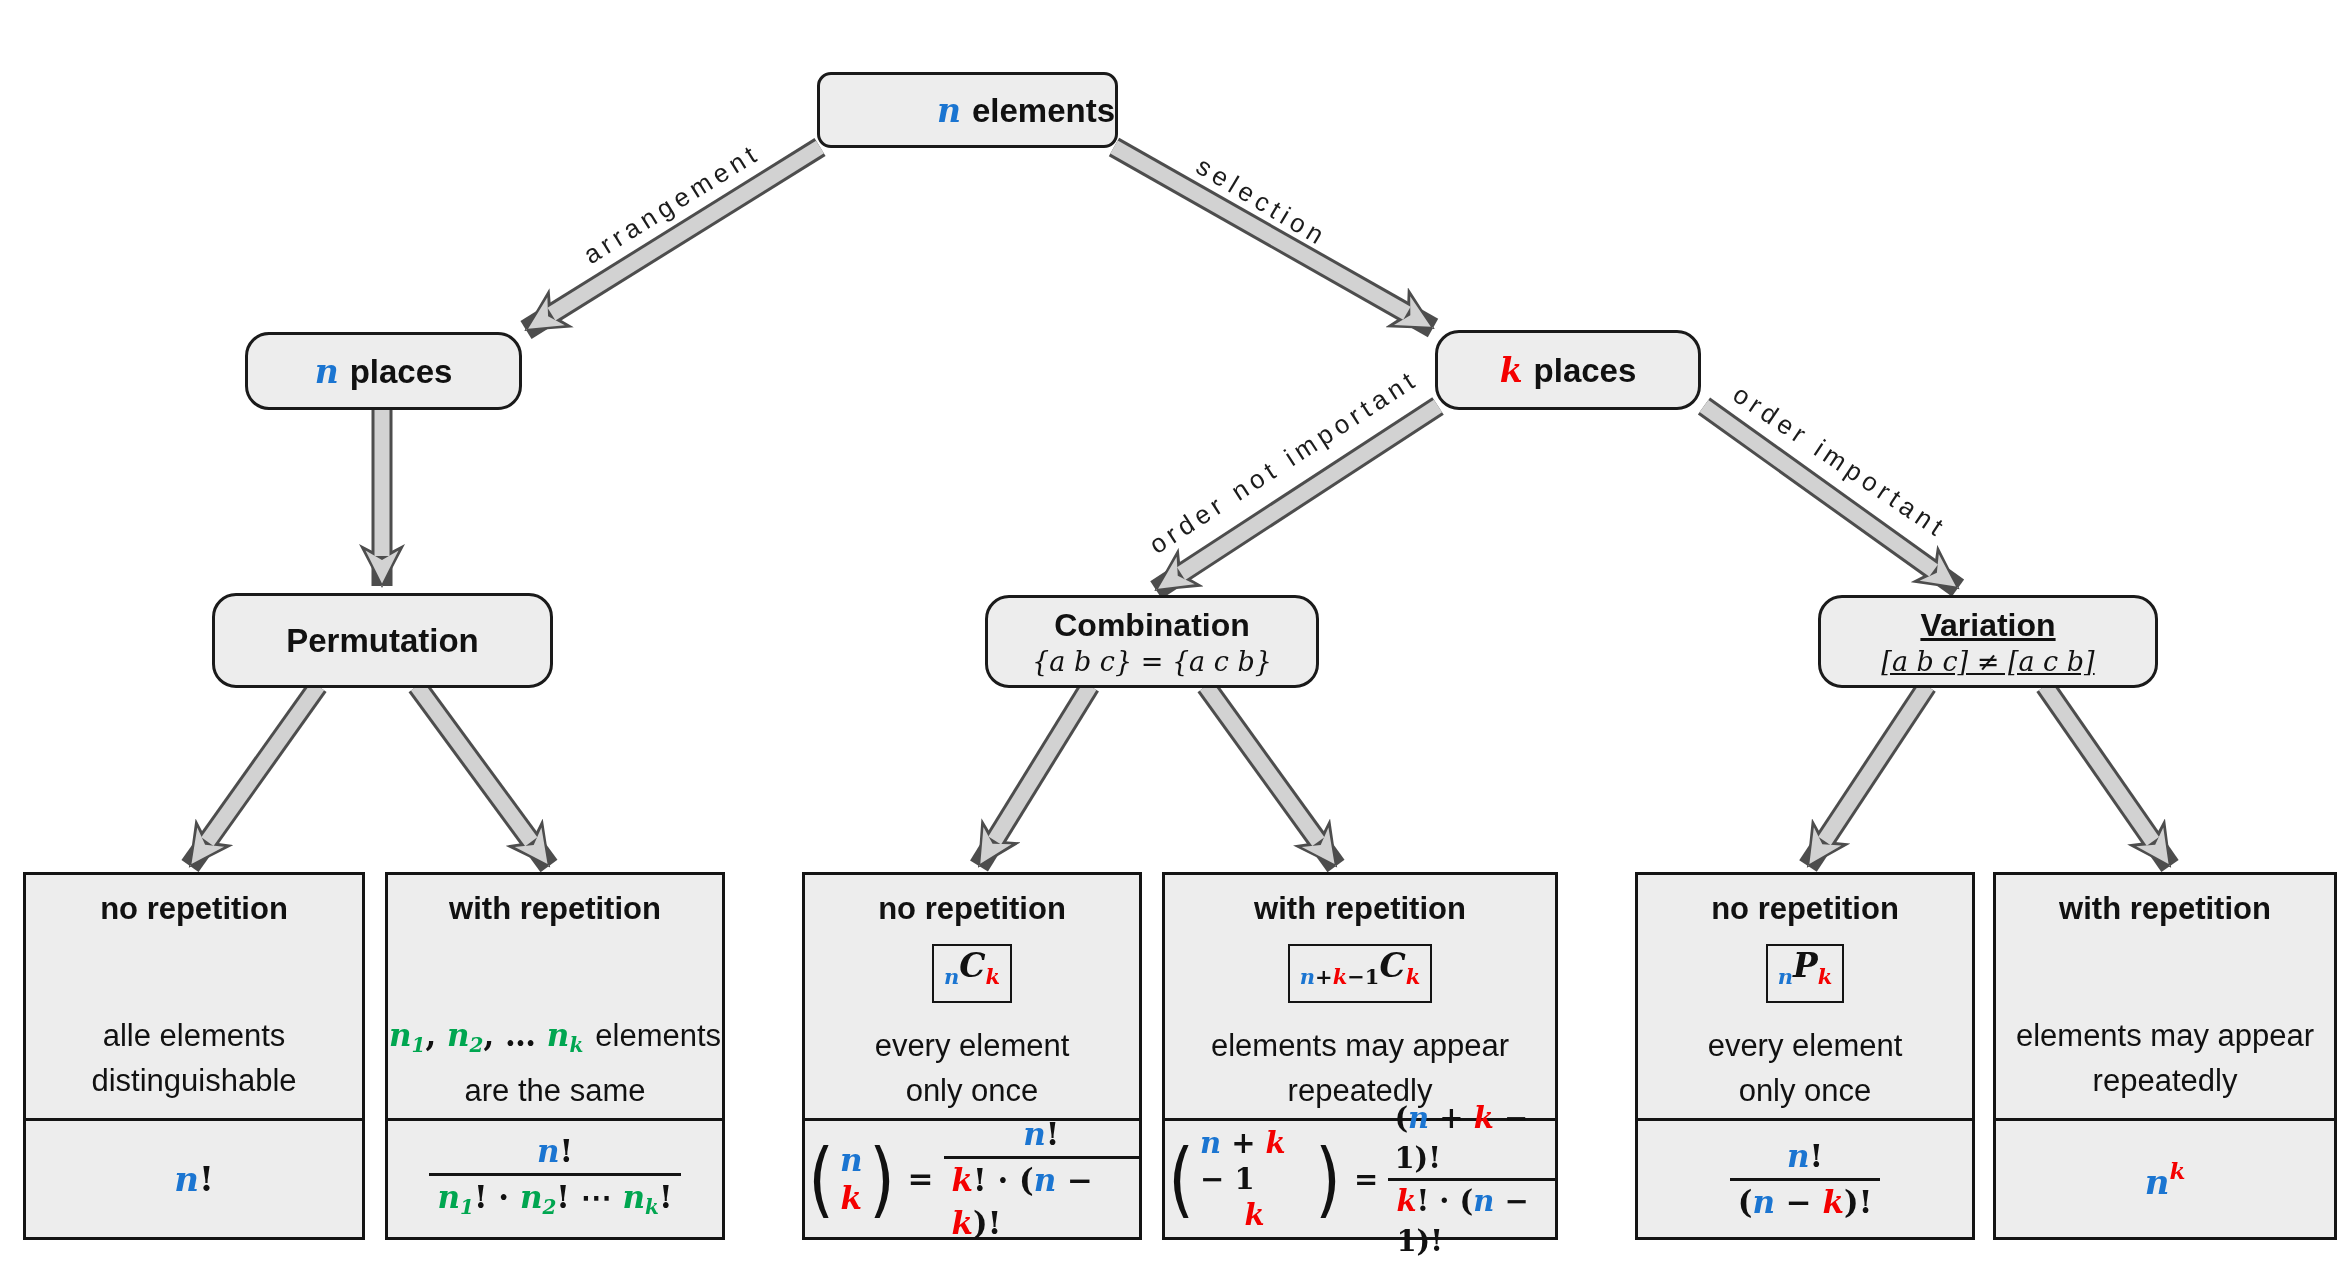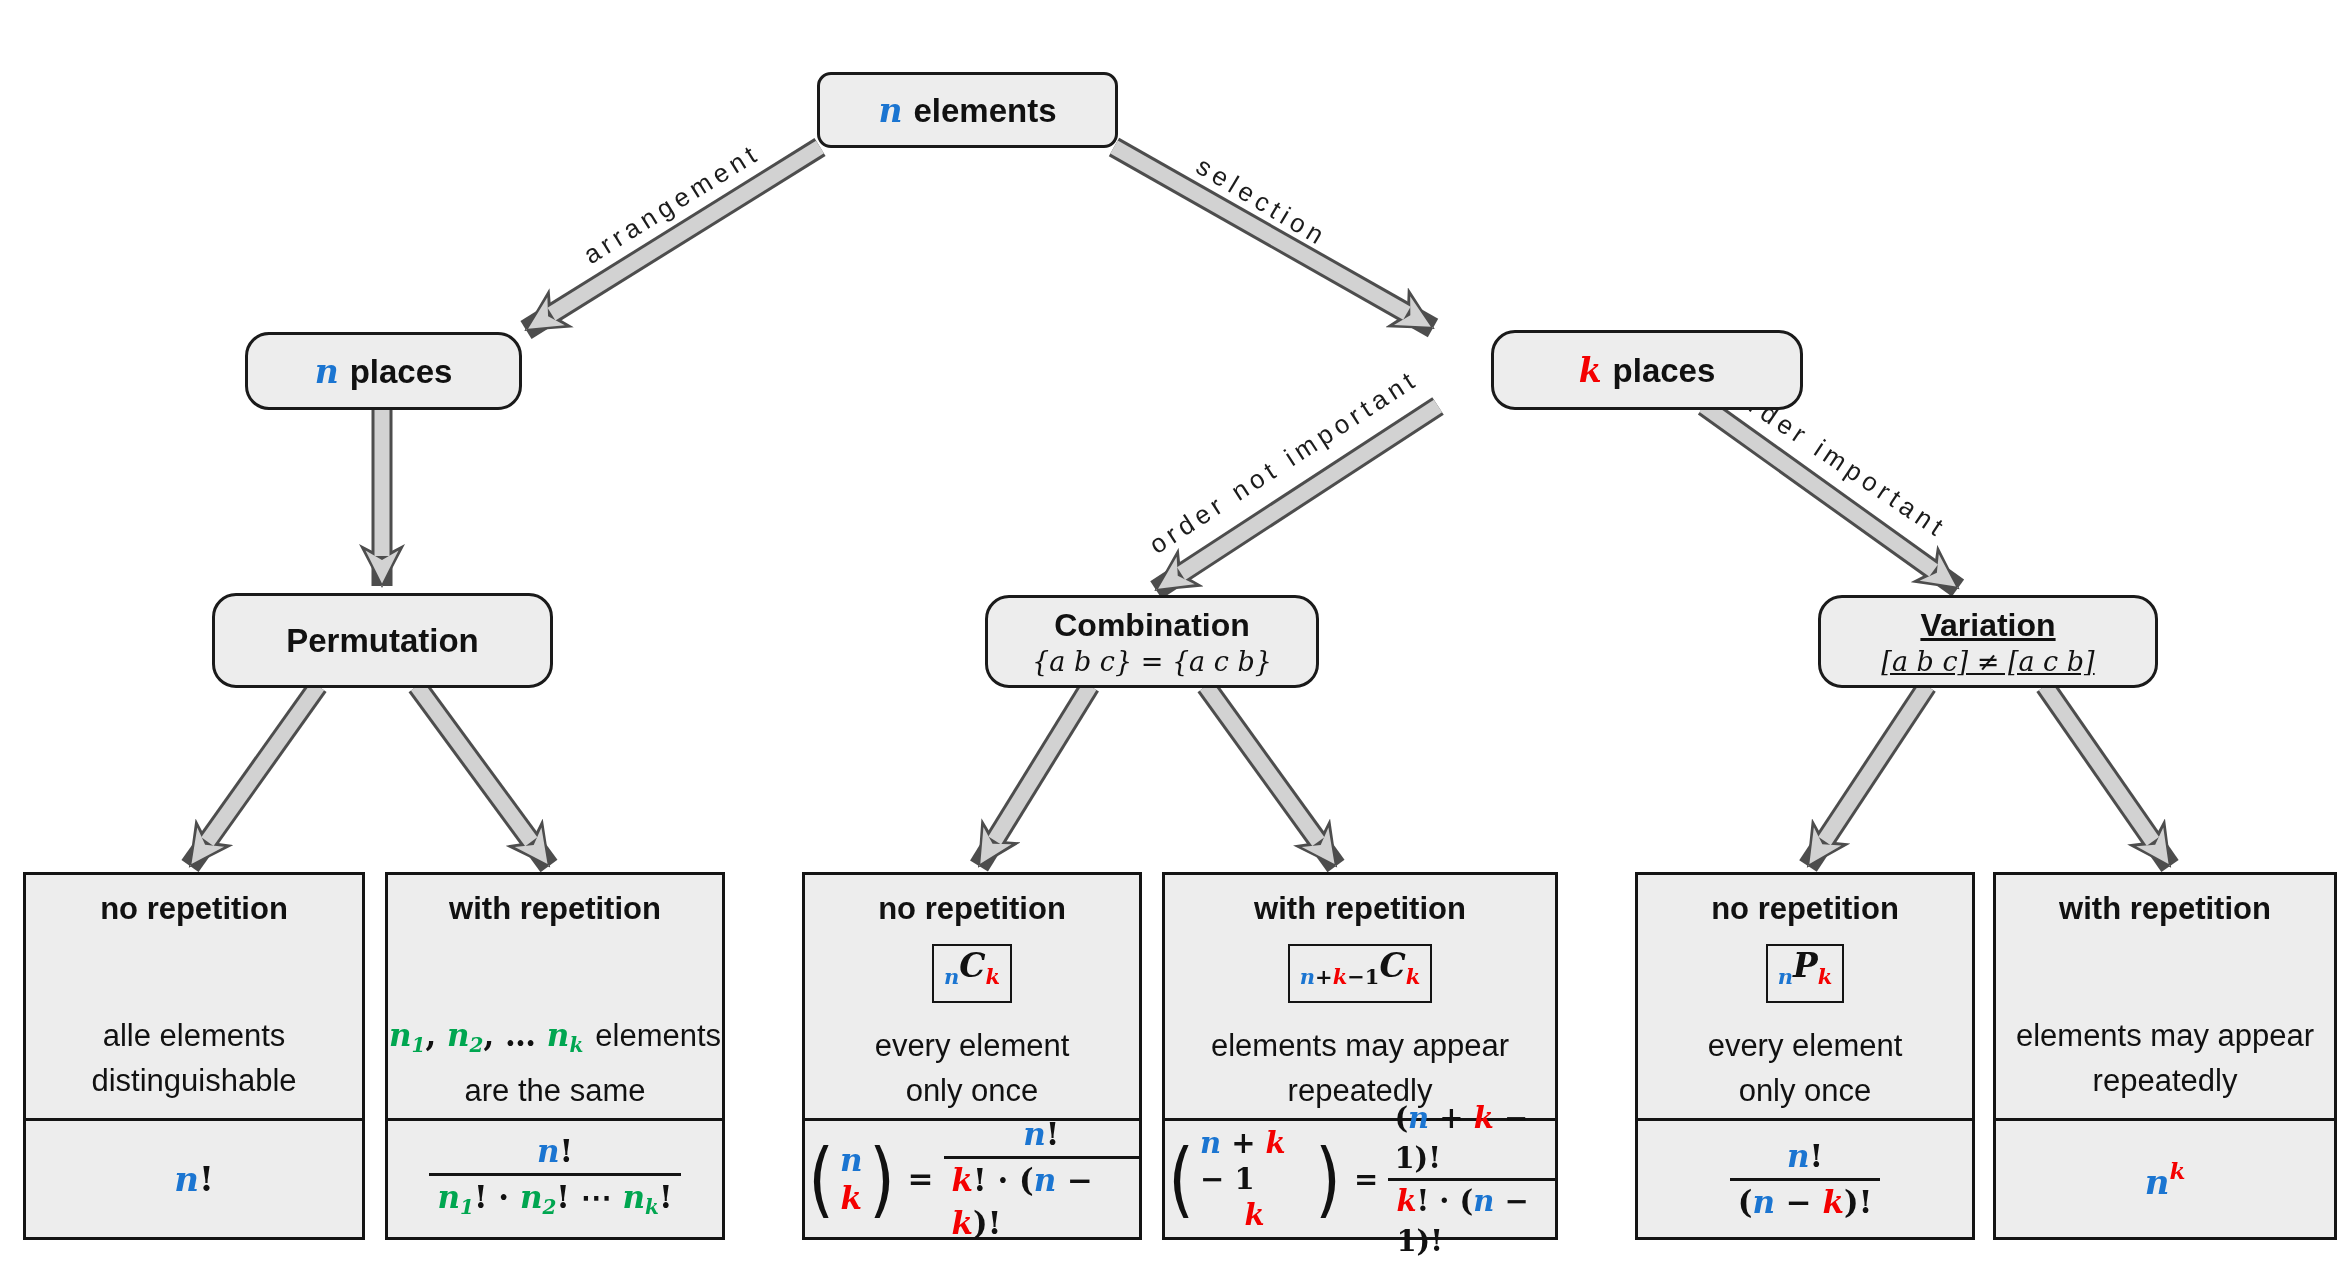--- a/index.html
+++ b/index.html
@@ -119,28 +119,28 @@
       <line class="sl" x1="2045" y1="686" x2="2152.9" y2="841.4"></line>
       <line class="sc" x1="2169.43" y1="865.18" x2="2170" y2="866" marker-end="url(#hl)"></line>
     </g>
   </svg>
 
   <div class="edge-label" style="left:672px;top:204px;transform:translate(-50%,-50%) rotate(-32deg);">arrangement</div>
   <div class="edge-label" style="left:1262px;top:202px;transform:translate(-50%,-50%) rotate(31deg);">selection</div>
   <div class="edge-label" style="left:1284px;top:462px;transform:translate(-50%,-50%) rotate(-33deg);">order not important</div>
   <div class="edge-label" style="left:1840px;top:462px;transform:translate(-50%,-50%) rotate(34deg);">order important</div>
 
-  <div class="node" style="left:817px;top:72px;width:301px;height:76px;border-radius:14px;">
+  <div class="node" style="left:817px;top:72px;width:301px;height:76px;border-radius:14px;align-items:flex-end;">
     <div class="node-title"><span class="mv blue vgap">n</span><span>elements</span></div>
   </div>
 
   <div class="node" style="left:245px;top:332px;width:277px;height:78px;">
     <div class="node-title"><span class="mv blue vgap">n</span><span>places</span></div>
   </div>
-  <div class="node" style="left:1491px;top:330px;width:312px;height:80px;">
+  <div class="node" style="left:1435px;top:330px;width:266px;height:80px;">
     <div class="node-title"><span class="mv red vgap">k</span><span>places</span></div>
   </div>
 
   <div class="node" style="left:212px;top:593px;width:341px;height:95px;">
     <div class="node-title">Permutation</div>
   </div>
   <div class="node" style="left:985px;top:595px;width:334px;height:93px;">
     <div class="node-title" style="font-size:32px">Combination</div>
     <div class="node-note">{a b c} = {a c b}</div>
   </div>

